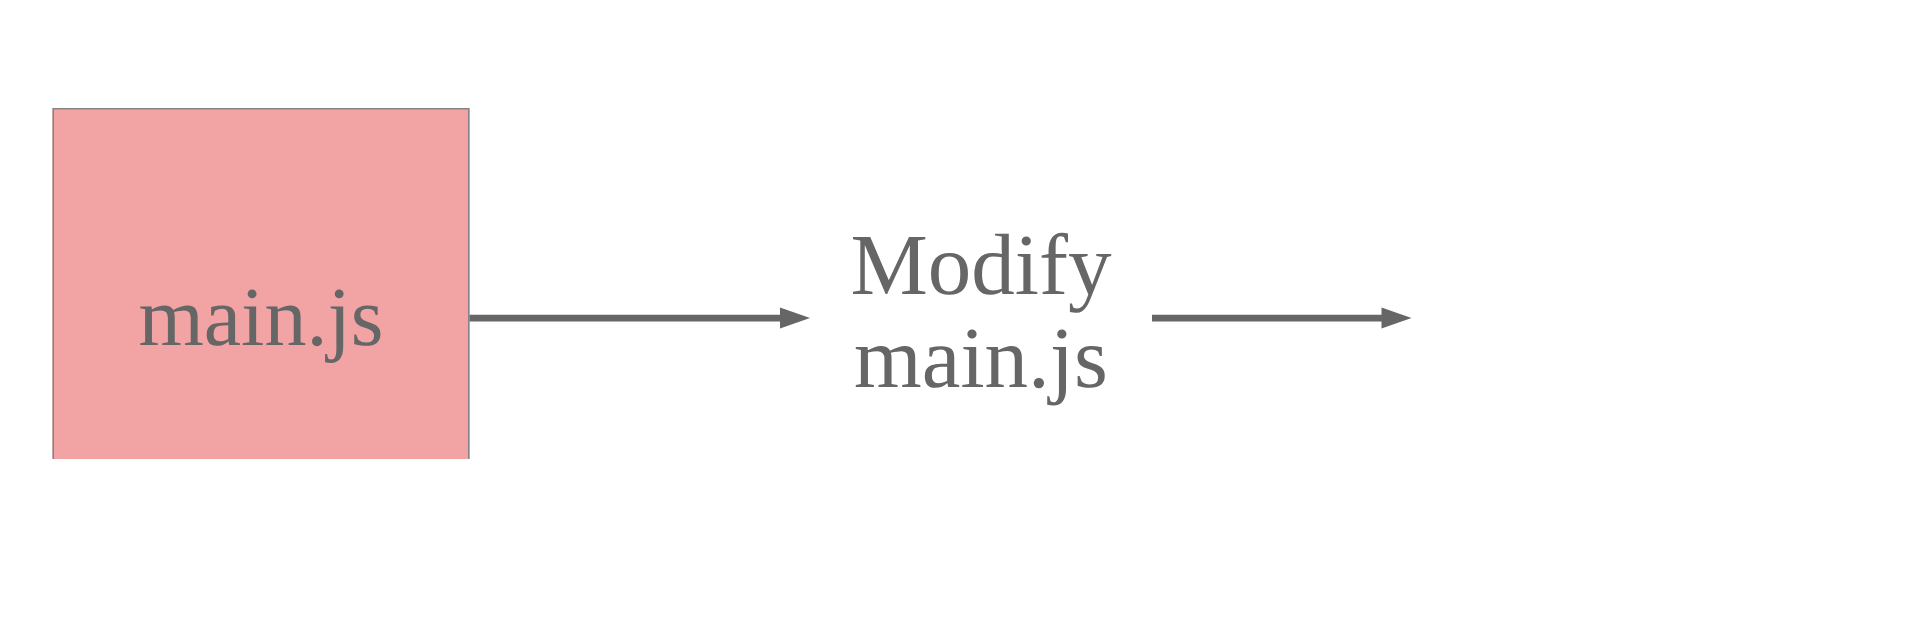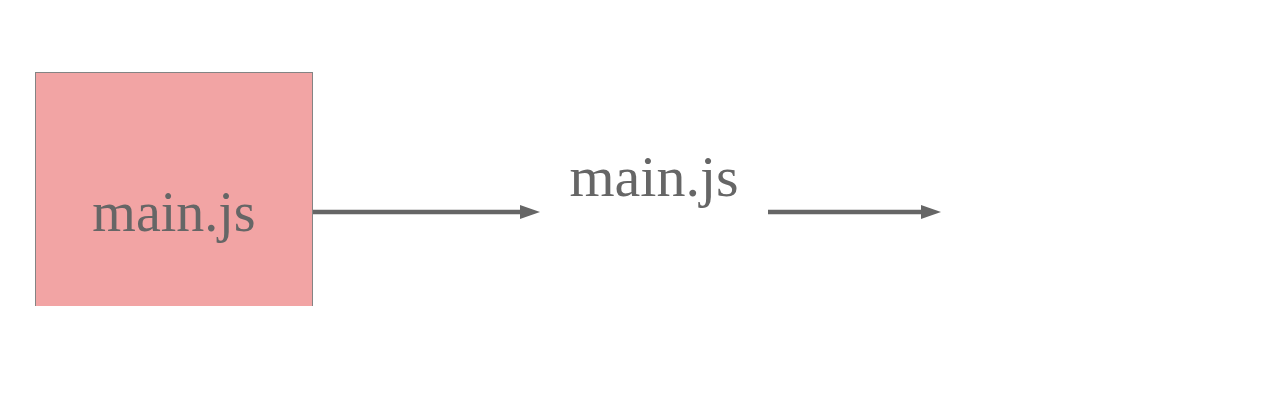--- a/index.html
+++ b/index.html
@@ -54,20 +54,21 @@
 </head>
 <body>
 
 <div class="canvas" style="background-color: rgb(255, 255, 255);">
 
   <div class="node node-source" style="background-color: rgb(242, 164, 164);">
     <span class="node-label" style="color: rgb(102, 102, 102);">main.js</span>
   </div>
 
   <div class="edge-label" style="color: rgb(102, 102, 102);">
+    <span>Modify</span>
     <span>main.js</span>
   </div>
 
 
   <svg class="arrows-layer" width="1278" height="418" viewBox="0 0 1278 418">
     <g>
       <line x1="313" y1="212" x2="523" y2="212" stroke-width="4.5" stroke="#666666"></line>
       <polygon points="520,205 520,219 540,212" fill="#666666"></polygon>
     </g>
     <g>

